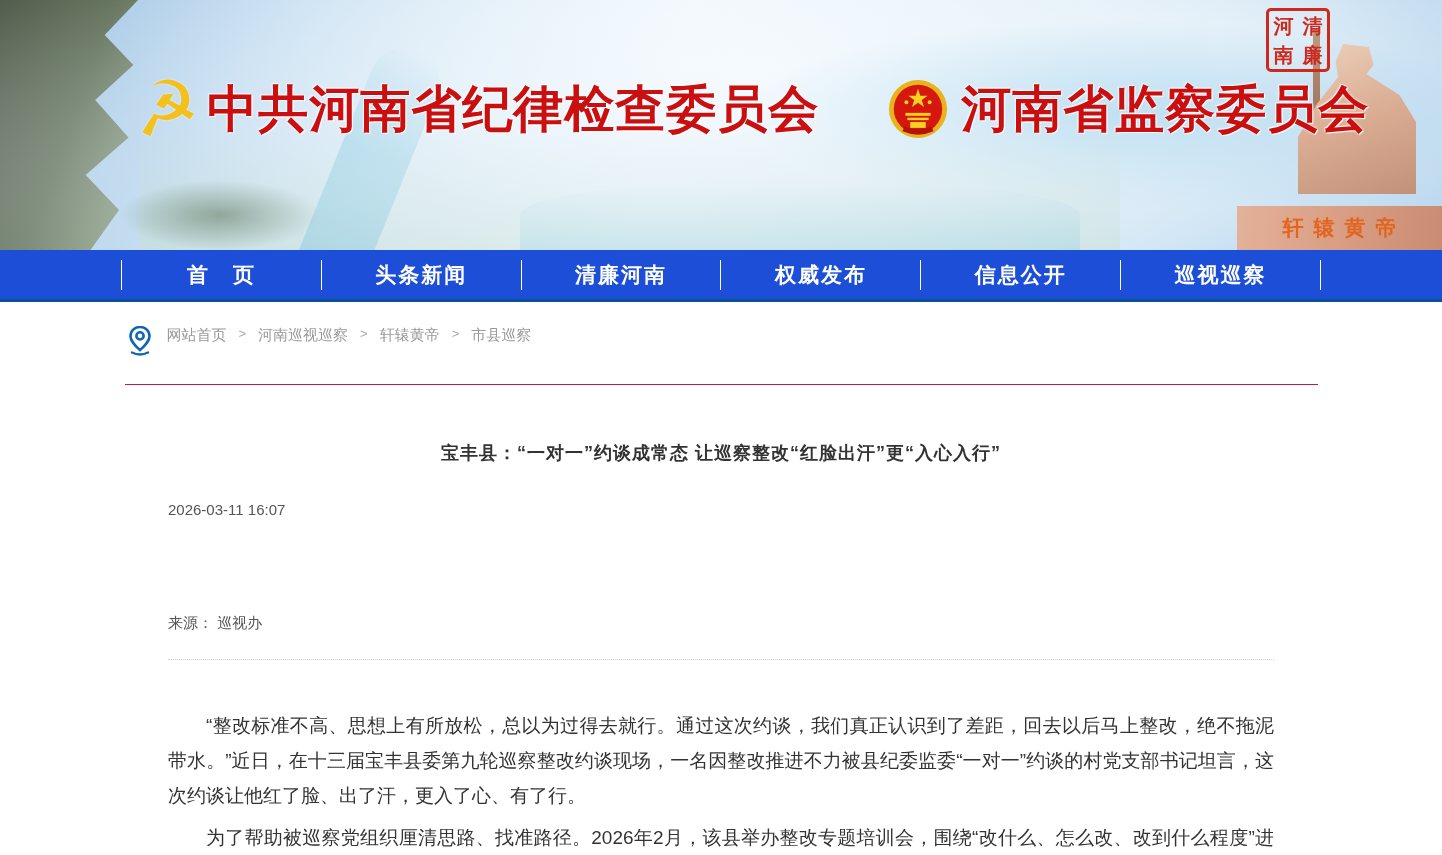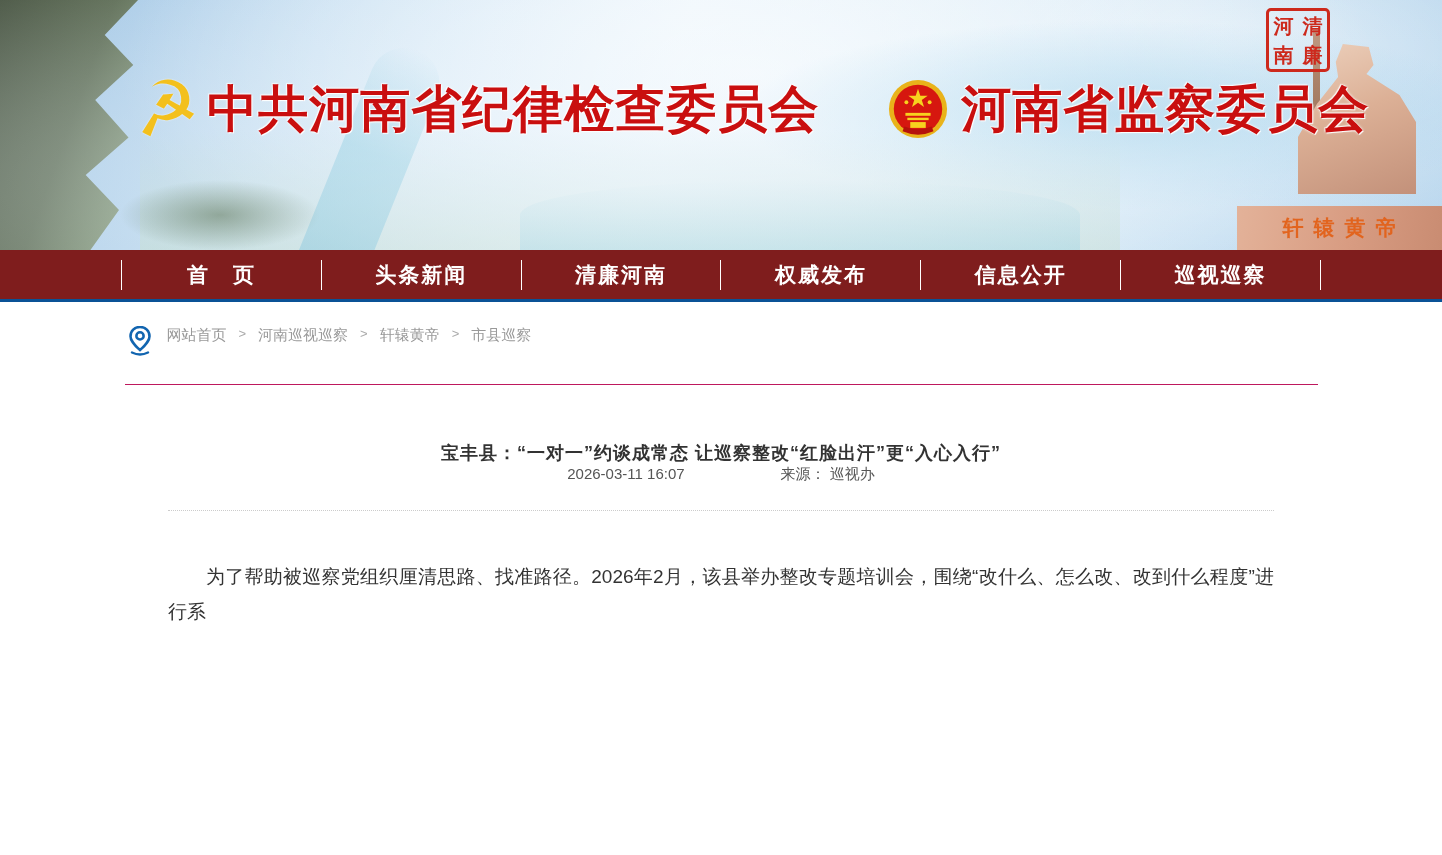--- a/index.html
+++ b/index.html
@@ -52,38 +52,38 @@
 
   .banner-content { position:absolute; left:133px; top:72px; display:flex; align-items:center; }
   .party-emblem { font-size:74px; line-height:74px; color:#f3c01d; transform:rotate(-8deg);
     text-shadow:0 0 2px rgba(255,255,255,.8); margin-right:8px; }
   .org-title { font-family:"Liberation Serif","DejaVu Serif",serif; font-weight:900; color:#c90f0f;
     font-size:50px; letter-spacing:1px; white-space:nowrap;
     text-shadow:0 0 3px #fff, 1px 1px 0 rgba(255,255,255,.9), -1px -1px 0 rgba(255,255,255,.7); }
   .national-emblem { width:62px; height:62px; margin:0 12px 0 68px; flex:none; }
 
   
-  .nav { height:52px; background:#7f1d1d; border-bottom:3px solid #0a5296; }
+  .nav { height:52px; background:#1d4ed8; border-bottom:3px solid #0a5296; }
   .nav-inner { width:1200px; height:100%; margin:0 auto; display:flex; align-items:center; }
   .nav-sep { width:1px; height:30px; background:#fff; flex:none; }
   .nav-item { flex:1; text-align:center; color:#fff; font-size:21px; font-weight:bold;
     letter-spacing:2px; cursor:pointer; }
 
   
   .content { width:1193px; margin:0 auto; }
   .breadcrumb-row { display:flex; align-items:flex-start; padding:24px 4px 28px; border-bottom:1px solid #be185d; }
   .pin-icon { flex:none; margin-right:16px; }
   .crumb { color:#999; font-size:15px; cursor:pointer; }
   .crumb-sep { color:#aaa; font-size:13px; margin:0 12px; }
 
   
   .article { width:1106px; margin:0 auto; }
   .article-title { margin-top:56px; text-align:center; font-size:18px; font-weight:bold; color:#333; letter-spacing:1px; }
-  .article-meta { display:flex; justify-content:center; gap:96px;
-    color:#555; font-size:15px; padding-bottom:26px; border-bottom:1px dotted #ccc; }
+  .article-meta { margin-top:36px; display:flex; justify-content:center; gap:96px;
+    color:#555; font-size:15px; padding-bottom:26px; border-bottom:1px dotted #ccc;flex-direction:column; }
   .article-body { margin-top:48px; }
   .article-body p { font-size:19px; color:#333; line-height:35px; text-indent:2em; margin-bottom:7px; text-align:justify; }
 </style>
 </head>
 <body>
 
 <div class="banner">
   <div class="sky"></div>
   <div class="river-right"></div>
   <div class="fields"></div>
@@ -158,15 +158,16 @@
   </div>
 </div>
 
 <div class="article">
   <h1 class="article-title">宝丰县：“一对一”约谈成常态 让巡察整改“红脸出汗”更“入心入行”</h1>
   <div class="article-meta">
     <span>2026-03-11 16:07</span>
     <span>来源：  巡视办</span>
   </div>
   <div class="article-body">
+    <p>“整改标准不高、思想上有所放松，总以为过得去就行。通过这次约谈，我们真正认识到了差距，回去以后马上整改，绝不拖泥带水。”近日，在十三届宝丰县委第九轮巡察整改约谈现场，一名因整改推进不力被县纪委监委“一对一”约谈的村党支部书记坦言，这次约谈让他红了脸、出了汗，更入了心、有了行。</p>
     <p>为了帮助被巡察党组织厘清思路、找准路径。2026年2月，该县举办整改专题培训会，围绕“改什么、怎么改、改到什么程度”进行系</p>
   </div>
 </div>
 
 </body></html>

